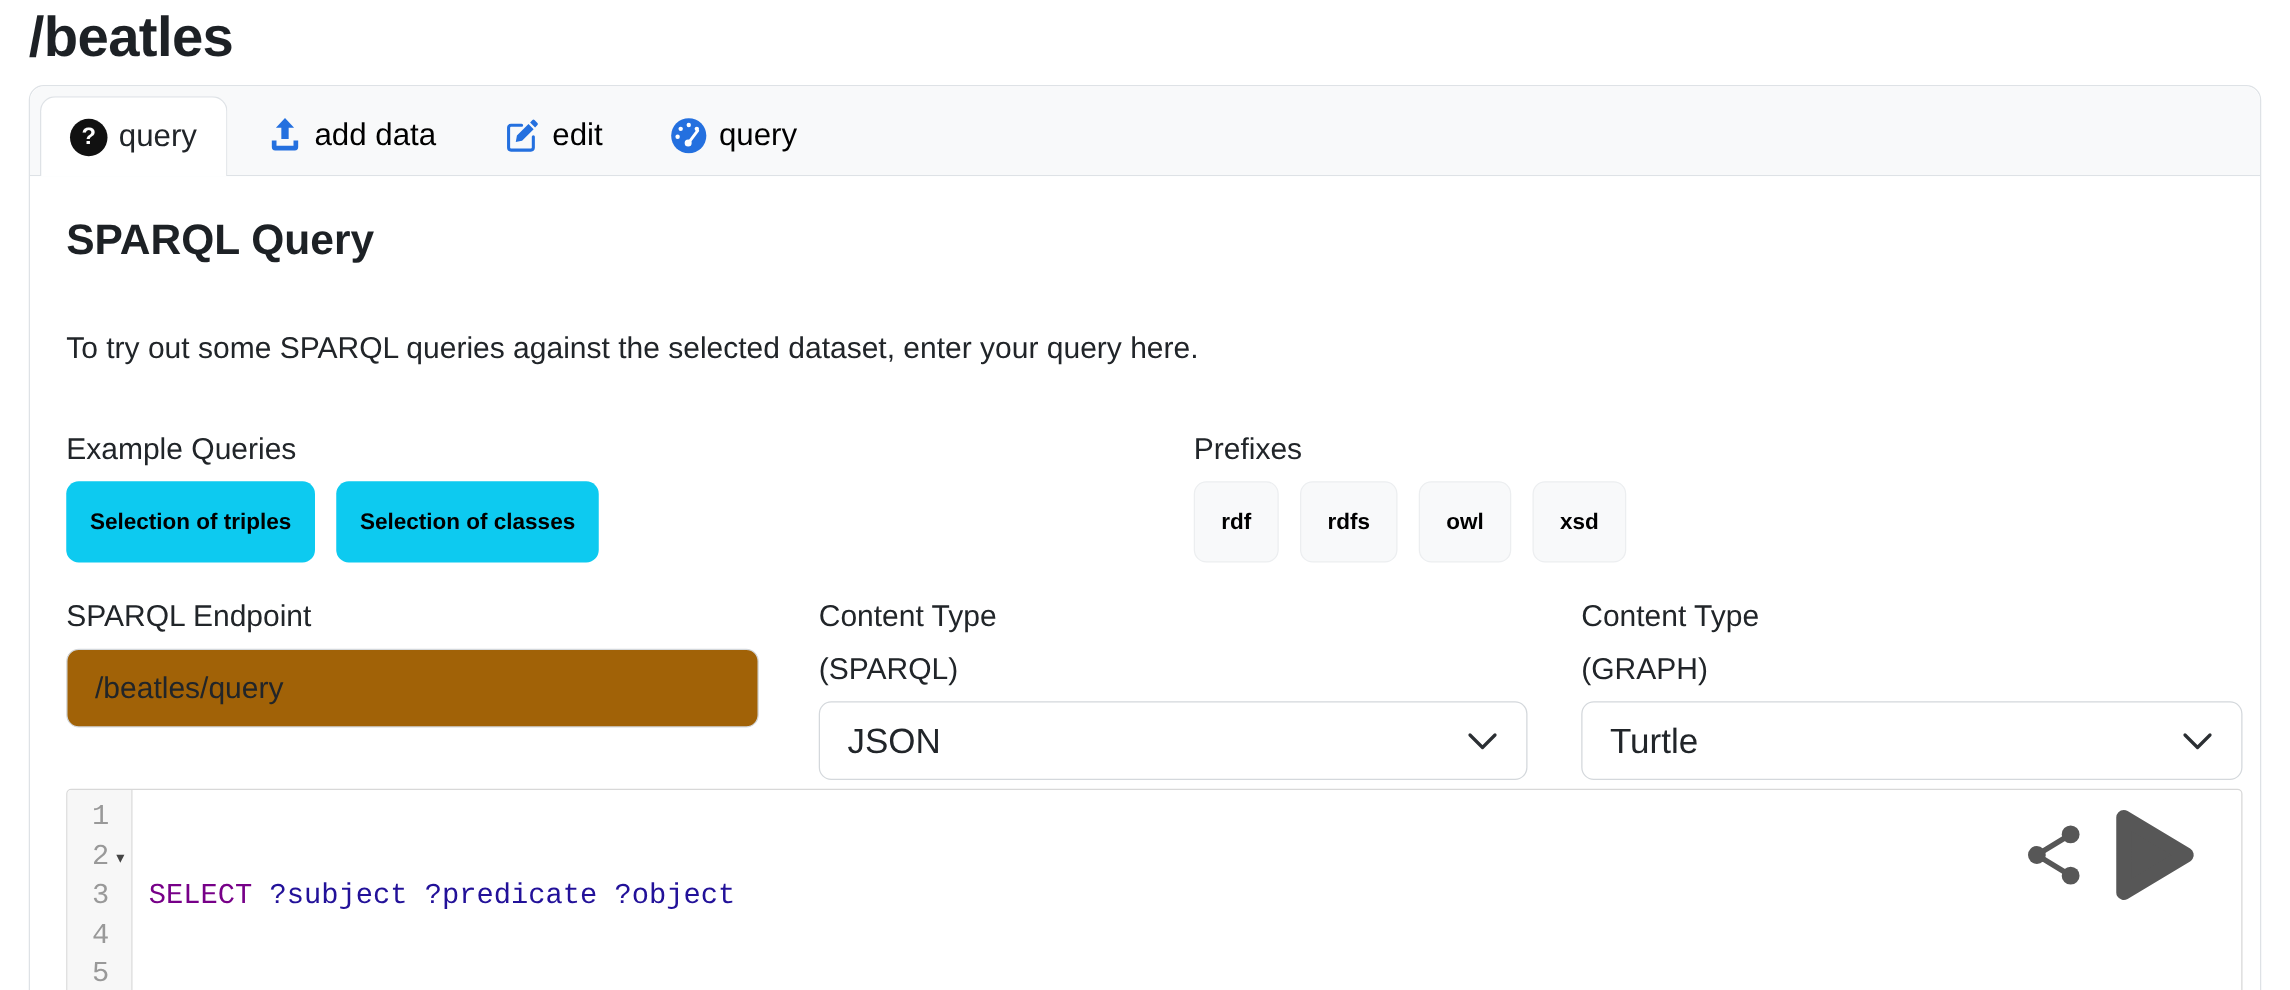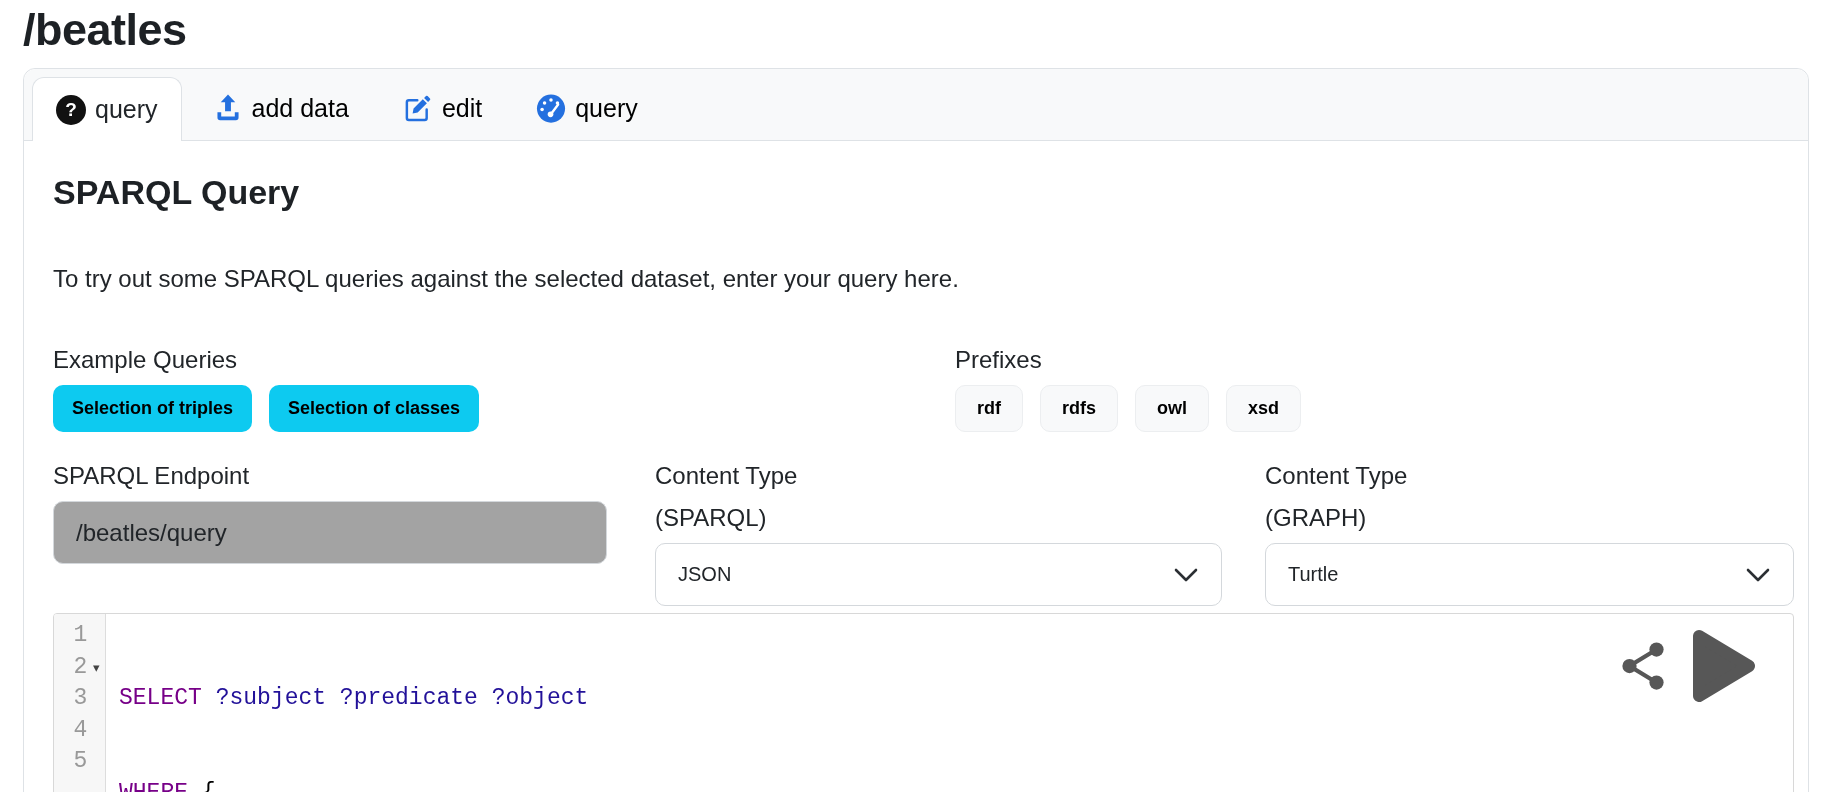--- a/index.html
+++ b/index.html
@@ -37,39 +37,39 @@
   
   .card-body { padding:28px 14px 0 29px; }
   h2.panel-heading { font-size:34px; line-height:46px; font-weight:700; margin:0 0 48px 0; color:#1d2125; }
   .description { font-size:24px; line-height:32px; margin:0 0 44px 0; }
 
   .row1 { display:flex; margin-bottom:23px; }
   .col-examples { width:902px; }
   .col-prefixes { flex:1; }
   .section-label { font-size:24px; line-height:42px; margin-bottom:4px; }
   .btn-row { display:flex; gap:17px; }
-  .btn { border:none; border-radius:10px; height:47px; display:flex; align-items:center;
+  .btn { border:none; border-radius:10px; height:65px; display:flex; align-items:center;
          font-family:inherit; font-size:18px; font-weight:700; color:#000; cursor:pointer; }
   .btn-info  { background:#0dcaf0; padding:0 19px; }
   .btn-light { background:#f8f9fa; border:1px solid #eceef0; padding:0 21px; }
 
   .row2 { display:flex; margin-bottom:7px; }
   .col-endpoint { width:554px; margin-right:48px; }
   .col-ct-select { width:567px; margin-right:43px; }
   .col-ct-graph { flex:1; }
   .two-line-label .section-label { margin-bottom:0; }
   .two-line-label { margin-bottom:4px; }
   .text-input {
     width:100%; height:63px; border:1px solid #d4d8dc; border-radius:10px;
-    font-family:inherit; font-size:24px; color:#212529; padding:0 22px; background:#a3a3a3; outline:none;
+    font-family:inherit; font-size:24px; color:#212529; padding:0 22px; background:#a16207; outline:none;
   }
   .select-box {
     width:100%; height:63px; border:1px solid #d4d8dc; border-radius:10px; background:#fff;
     display:flex; align-items:center; justify-content:space-between;
-    font-size:20px; padding:0 22px; cursor:pointer;
+    font-size:28px; padding:0 22px; cursor:pointer;
   }
   .chevron-svg { width:26px; height:16px; display:block; }
 
   
   .editor {
     position:relative; border:1px solid #d8d8d8; border-radius:4px; height:250px;
     background:#fff; overflow:hidden; display:flex;
     font-family:"Liberation Mono","DejaVu Sans Mono",monospace; font-size:23px; line-height:31.5px;
   }
   .gutter {

